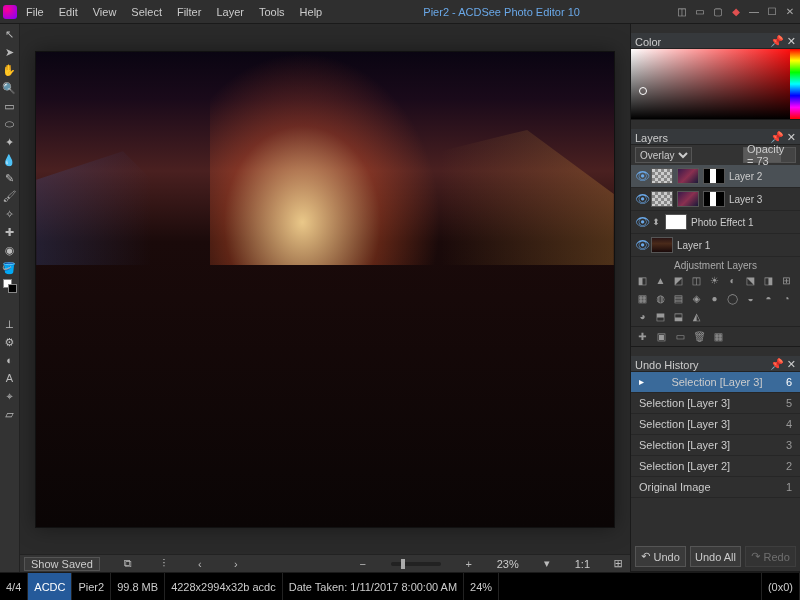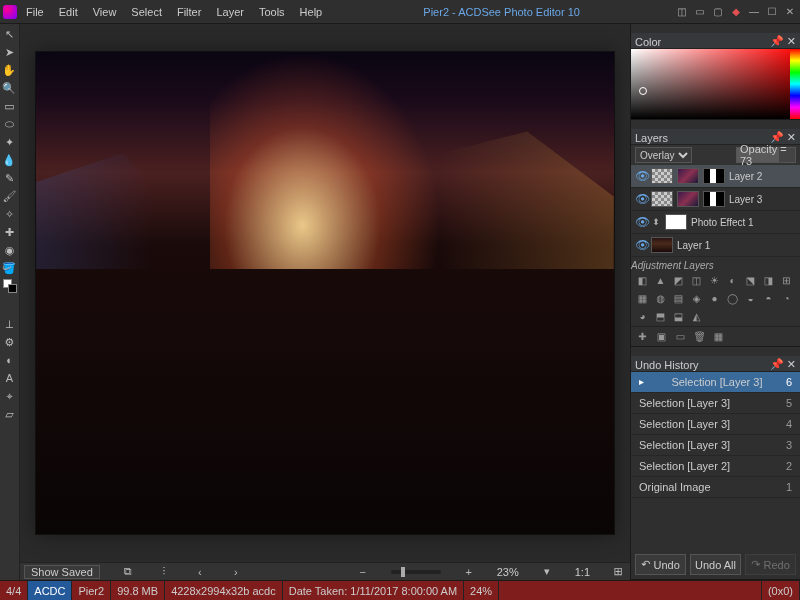--- a/index.html
+++ b/index.html
@@ -28,48 +28,48 @@
 .slider-mini { width:50px; height:4px; background:#222; position:relative; border-radius:2px; }
 .slider-mini .thumb { position:absolute; top:-3px; left:10px; width:4px; height:10px; background:#aaa; }
 .right-panels { width: 170px; background: #2f2f2f; display: flex; flex-direction: column; border-left: 1px solid #1a1a1a; }
 .panel { border-bottom: 1px solid #1a1a1a; display: flex; flex-direction: column; }
 .panel-header { height: 16px; background: #36393c; display: flex; align-items: flex-end; padding: 0 4px; font-size: 10px; color: #ddd; border-bottom:1px solid #222;margin-top:9px; }
 .panel-header .hdr-icons { margin-left: auto; display: flex; gap: 3px; font-size: 9px; color: #aaa; }
 .panel-header .hdr-icons span { cursor: pointer; }
 .color-field { height: 70px; position: relative; background: linear-gradient(to bottom, rgba(0,0,0,0), #000), linear-gradient(to right, #fff, #ff0000); }
 .color-field .cp { position:absolute; top:38px; left:8px; width:8px; height:8px; border:1px solid #fff; border-radius:50%; }
 .hue-strip { position:absolute; right:0; top:0; width:10px; height:70px; background: linear-gradient(to bottom, #f00,#ff0,#0f0,#0ff,#00f,#f0f,#f00); }
-.layers-controls { display:flex; align-items:center; padding:2px 4px; gap:9px; background:#333; }
+.layers-controls { display:flex; align-items:center; padding:2px 4px; gap:16px; background:#333; }
 .layers-controls select { background:#3a3a3a; color:#ccc; border:1px solid #555; font-size:10px; height:16px; }
 .opacity-field { display:flex; align-items:center; background:#444; border:1px solid #555; padding:0 3px; height:16px; font-size:10px; position:relative; flex:1;margin-left:35px;}
 .opacity-field .fill { position:absolute; left:0; top:0; bottom:0; width:73%; background:#5a5a5a; }
 .opacity-field .lbl { position:relative; z-index:1; }
 .layer-row { display:flex; align-items:center; padding:3px 4px; gap:4px; border-bottom:1px solid #262626; cursor:pointer; }
 .layer-row.selected { background:#4a5055; }
 .eye { width:12px; color:#6aa8e8; font-size:12px; cursor:pointer; }
 .lyr-thumb { width:22px; height:16px; border:1px solid #555; background:#222; }
 .lyr-thumb.galaxy { background: linear-gradient(135deg,#3a1a4a,#8a3050,#1a1a3a); }
 .lyr-thumb.mask { background: linear-gradient(to right,#000 30%,#fff 30%,#fff 60%,#000 60%); }
 .lyr-thumb.white { background:#fff; }
 .lyr-thumb.checker { background: repeating-conic-gradient(#888 0 25%, #ccc 0 50%) 0 0/6px 6px; }
 .lyr-thumb.pier { background: linear-gradient(to bottom,#2a1515 0%,#4a2a1a 40%,#1a0a0a 100%); }
 .lyr-name { font-size:10px; }
-.adj-label { text-align:left; font-size:10px; color:#aaa; padding:3px 0 2px;font-style:italic; }
+.adj-label { text-align:center; font-size:10px; color:#aaa; padding:3px 0 2px; }
 .adj-grid { display:flex; flex-wrap:wrap; padding:0 4px 2px; gap:3px; }
 .adj-icn { width:15px; height:15px; display:flex; align-items:center; justify-content:center; font-size:10px; color:#999; cursor:pointer; }
 .layer-ops { display:flex; gap:4px; padding:2px 4px; border-top:1px solid #222; }
 .history-row { display:flex; justify-content:space-between; padding:4px 8px; border-bottom:1px solid #262626; font-size:10px; cursor:pointer;}
 .history-row.selected { background:#3a6a9a; color:#fff; }
 .history-row.selected::before { content:"▸"; margin-right:4px; color:#fff; }
 .history-num { color:#999; }
 .history-row.selected .history-num { color:#fff; }
 .undo-buttons { display:flex; gap:4px; padding:4px; justify-content:center; background:#2f2f2f; }
 .undo-btn { flex:1; padding:3px 4px; background:#3a3a3a; border:1px solid #555; text-align:center; font-size:10px; cursor:pointer; display:flex; align-items:center; justify-content:center; gap:3px; }
 .undo-btn.disabled { opacity:.4; cursor:default; }
-.statusbar { height: 20px; background: #7f1d1d; border-top:1px solid #1a1a1a; display:flex; align-items:center; font-size:10px; color:#aaa; }
+.statusbar { height: 28px; background: #000000; border-top:1px solid #1a1a1a; display:flex; align-items:center; font-size:10px; color:#aaa; }
 .statusbar .cell { padding:0 6px; border-right:1px solid #222; height:100%; display:flex; align-items:center; }
 .statusbar .cell.acdc { background:#255a9a; color:#fff; }
 .fx-icon { width:10px; color:#aaa; font-size:9px; text-align:center;}
 </style>
 </head>
 <body>
 
 <div class="titlebar">
   <div class="icon"></div>
   <div class="menus" id="menus">

